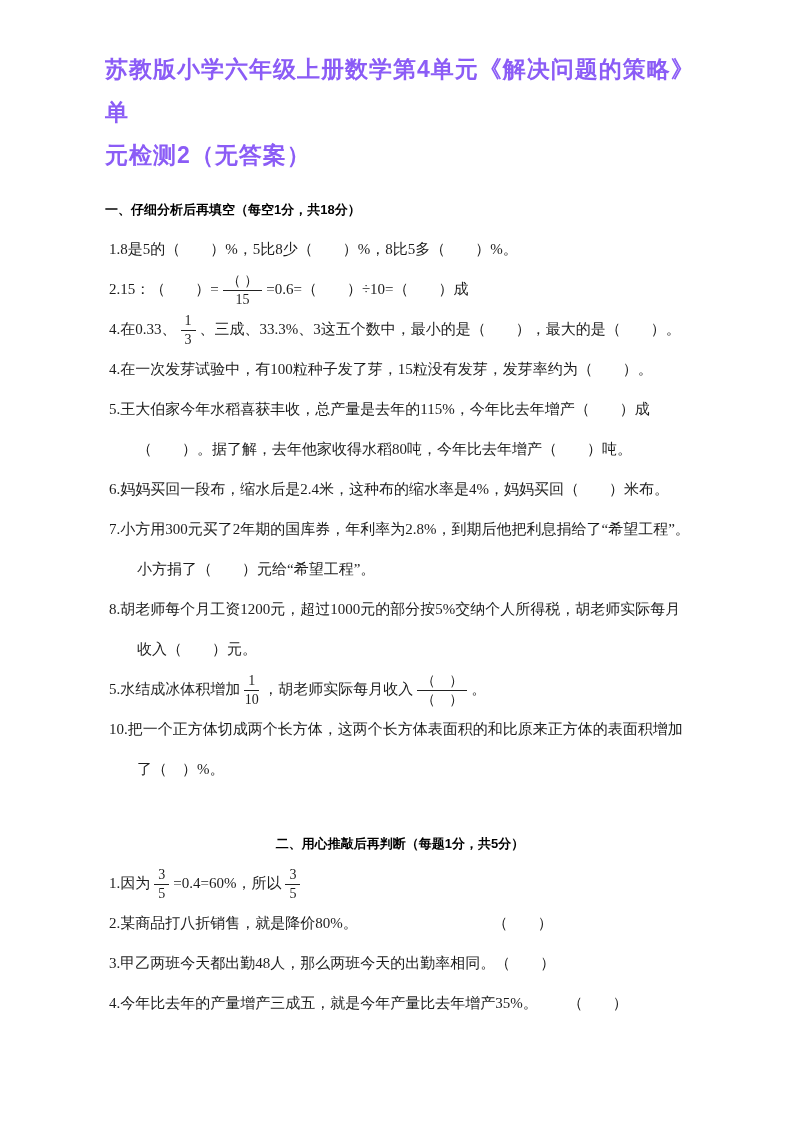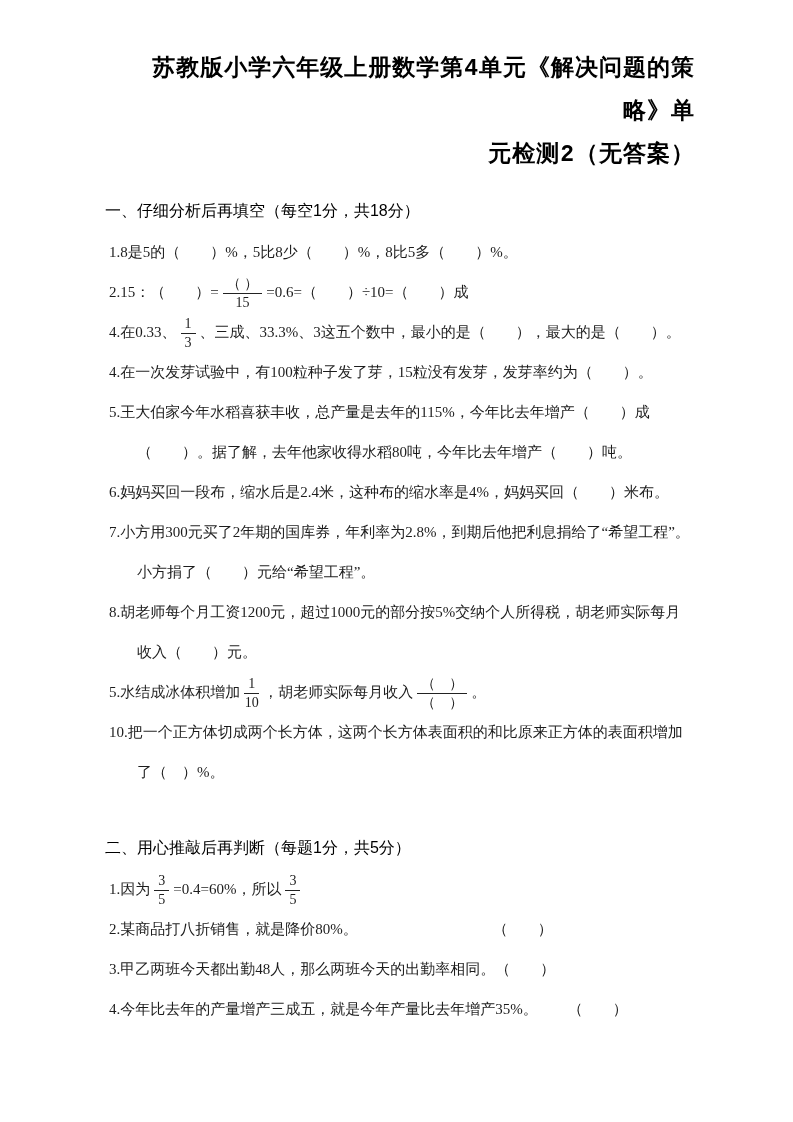--- a/index.html
+++ b/index.html
@@ -15,39 +15,40 @@
     color: #1c1c1c;
   }
   .page {
     box-sizing: border-box;
     width: 793px;
     height: 1122px;
     padding: 28px 98px 0 105px;
     background: #ffffff;
   }
   .doc-title {
-    font-family: Liberation Mono, monospace;
+    font-family: Liberation Sans, sans-serif;
     font-weight: 700;
     font-size: 23px;
     line-height: 43px;
     letter-spacing: 1px;
-    text-align: right;
-    color: #000000;
+    text-align: left;
+    color: #8b5cf6;
     margin: 20px 0 20px 0;
   }
   .doc-title span { display: block; }
   .section-heading {
     font-family: "Liberation Sans", "DejaVu Sans", sans-serif;
-    font-weight: 400;
-    font-size: 16px;
+    font-weight: 700;
+    font-size: 13px;
     color: #000000;
     margin: 24px 0 10px 0;
   }
   .section-heading.second {
     margin-top: 46px;
+    text-align: center;
   }
   .questions {
     margin: 4px;
   }
   .question {
     font-size: 15px;
     line-height: 40px;
     margin: 0;
     padding-left: 28px;
     text-indent: -28px;

